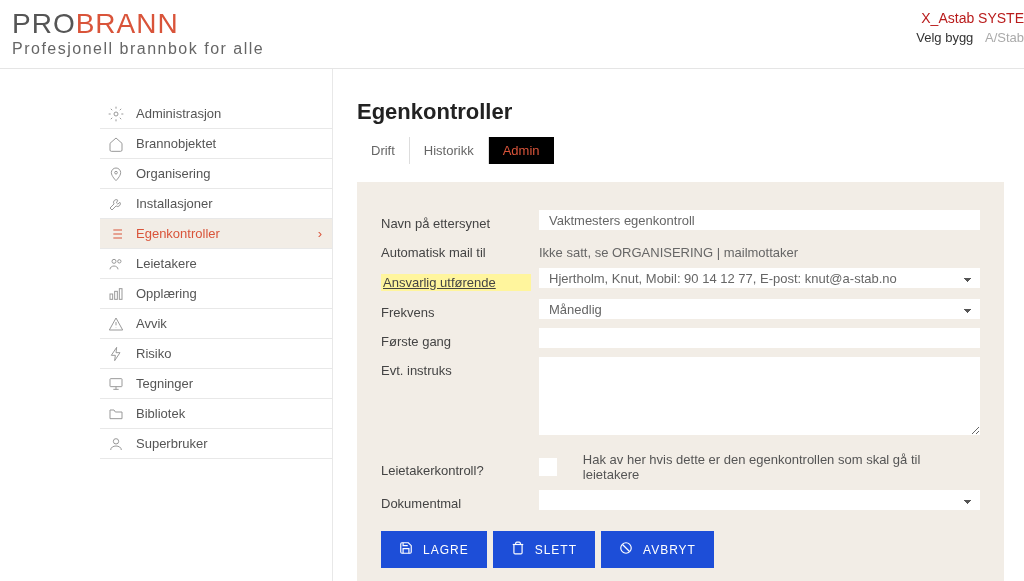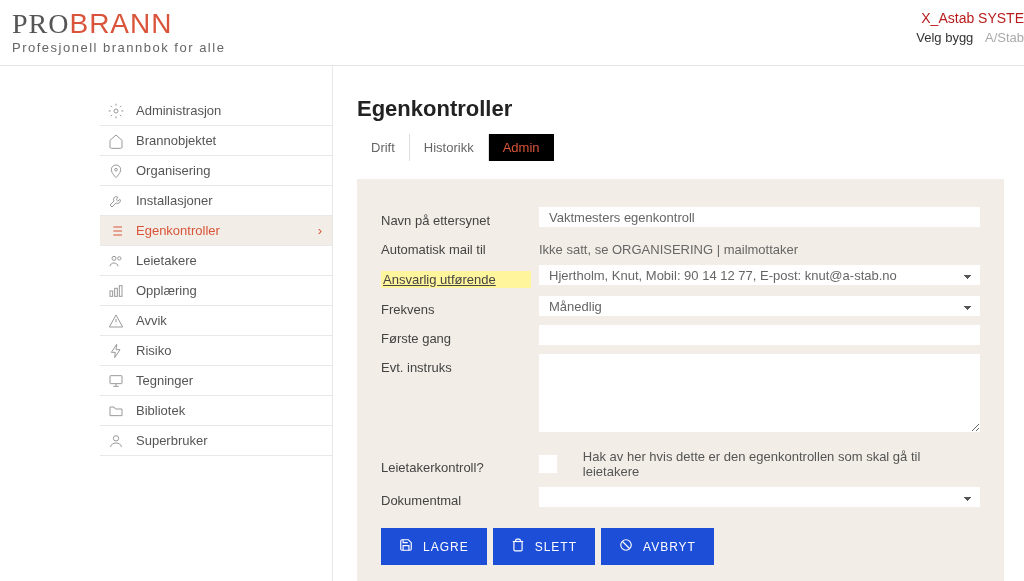--- a/index.html
+++ b/index.html
@@ -16,24 +16,24 @@
       padding: 10px 0 10px 10px;
       border-bottom: 1px solid #e5e5e5;
     }
     .logo-block { padding-left: 2px; }
     .logo {
       font-size: 28px;
       font-weight: 300;
       letter-spacing: 1px;
       line-height: 1;
     }
-    .logo .pro { color: #555; font-family: Liberation Serif, serif; }
+    .logo .pro { color: #555; }
     .logo .brann { color: #d9543a; font-weight: 500; }
     .tagline {
-      font-size: 13px;
+      font-size: 16px;
       color: #666;
       letter-spacing: 1.5px;
       margin-top: 2px;
     }
     .header-right {
       display: flex;
       flex-direction: column;
       align-items: flex-end;
       padding-right: 0;
       font-size: 13px;

